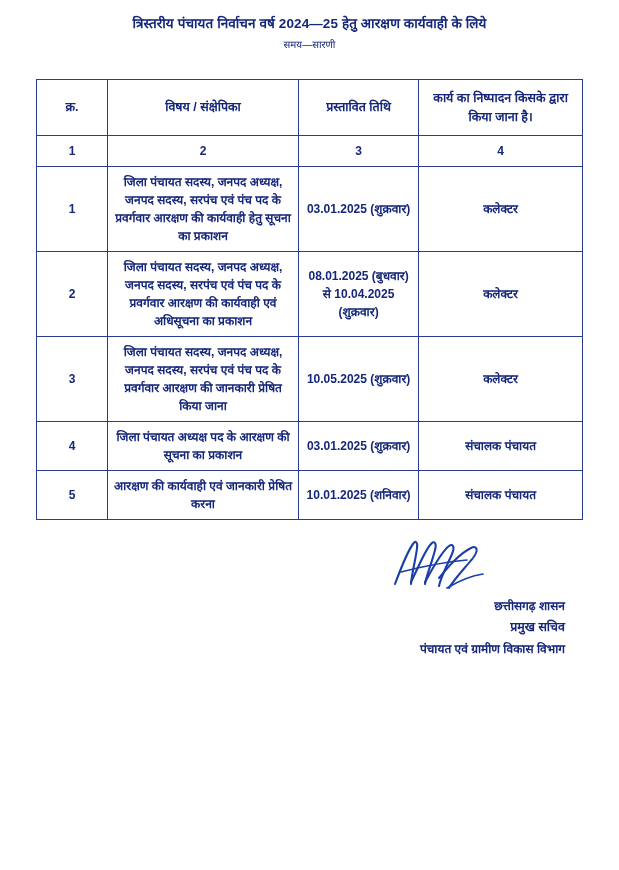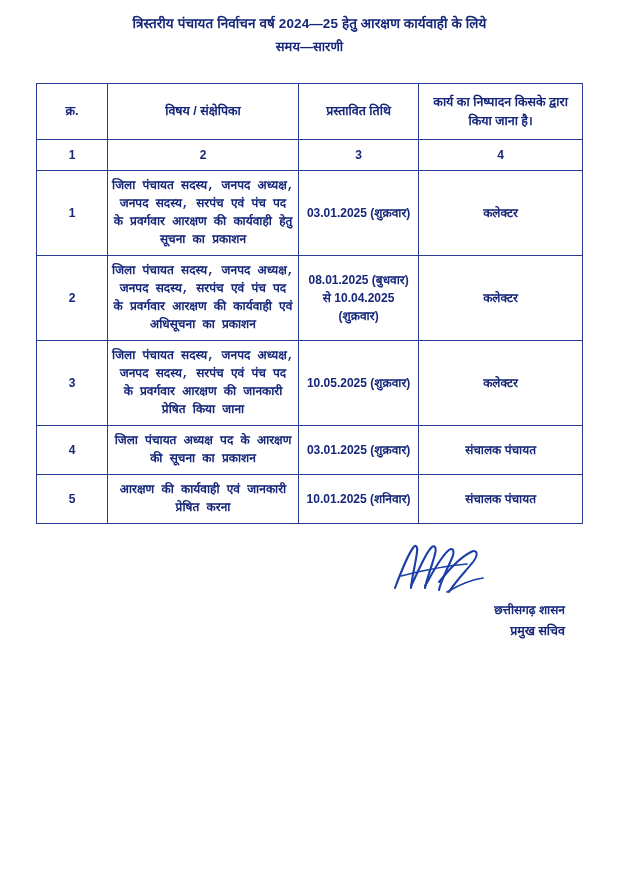--- a/index.html
+++ b/index.html
@@ -24,22 +24,22 @@
   .doc-title {
     text-align: center;
     font-size: 13.5px;
     font-weight: 700;
     color: #16277a;
     line-height: 1.55;
     letter-spacing: 0.1px;
   }
   .doc-subtitle {
     text-align: center;
-    font-size: 13px;
-    font-weight: 700;
+    font-size: 10px;
+    font-weight: 400;
     color: #16277a;
     margin-top: 2px;
     margin-bottom: 10px;
   }
   table.sched {
     width: 100%;
     border-collapse: collapse;
     table-layout: fixed;
     color: #16277a;
     margin-top: 28px;
@@ -64,21 +64,20 @@
   .numrow td {
     font-size: 11.5px;
     padding: 4px 2px;
   }
   .cell-sn {
     font-size: 12.5px;
   }
   .cell-subject {
     line-height: 1.62;
     font-size: 11.5px;
-    font-family: Liberation Mono, monospace;
   }
   .cell-date {
     line-height: 1.6;
     font-size: 11.5px;
   }
   .cell-by {
     font-size: 12.5px;
   }
   .sign-block {
     margin-top: 18px;
@@ -173,15 +172,16 @@
         <path d="M8 46 C14 30, 20 14, 26 6 C28 2, 31 4, 30 10 C29 20, 25 34, 24 46" stroke="#1b3ea8" stroke-width="2.1" stroke-linecap="round" fill="none"></path>
         <path d="M24 44 C32 28, 38 12, 44 6 C47 2, 50 5, 48 12 C45 24, 40 36, 38 46" stroke="#1b3ea8" stroke-width="2.1" stroke-linecap="round" fill="none"></path>
         <path d="M38 44 C46 30, 54 14, 62 8 C66 5, 68 9, 65 16 C60 28, 54 38, 52 48" stroke="#1b3ea8" stroke-width="2.1" stroke-linecap="round" fill="none"></path>
         <path d="M52 40 C62 28, 72 16, 84 10 C90 7, 92 12, 86 20 C78 30, 68 40, 62 50" stroke="#1b3ea8" stroke-width="2" stroke-linecap="round" fill="none"></path>
         <path d="M14 34 C30 30, 56 24, 80 22" stroke="#1b3ea8" stroke-width="1.6" stroke-linecap="round" fill="none"></path>
         <path d="M60 50 C70 44, 82 38, 96 36" stroke="#1b3ea8" stroke-width="1.7" stroke-linecap="round" fill="none"></path>
       </svg>
     </div>
     <div class="sign-line small">छत्तीसगढ़ शासन</div>
     <div class="sign-line">प्रमुख सचिव</div>
+    <div class="sign-line small">पंचायत एवं ग्रामीण विकास विभाग</div>
   </div>
 
 </div>
 
 </body></html>

